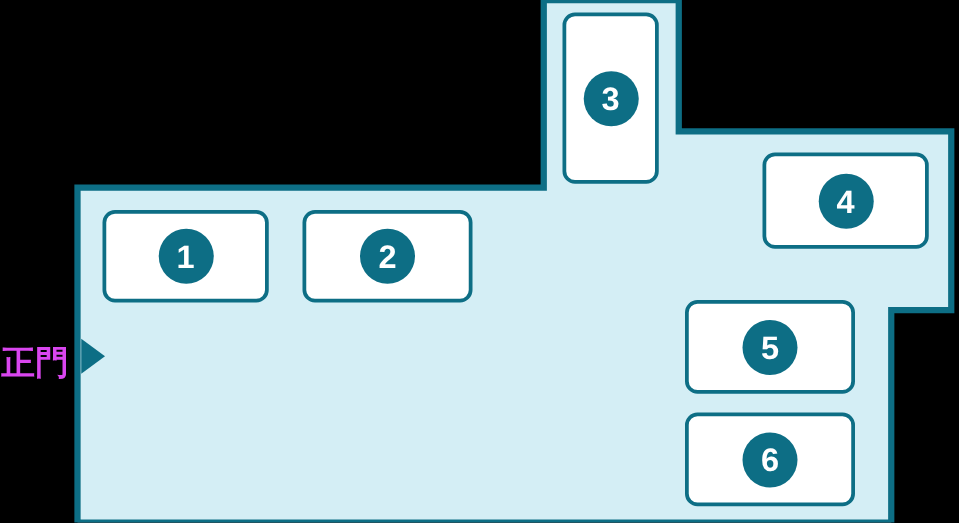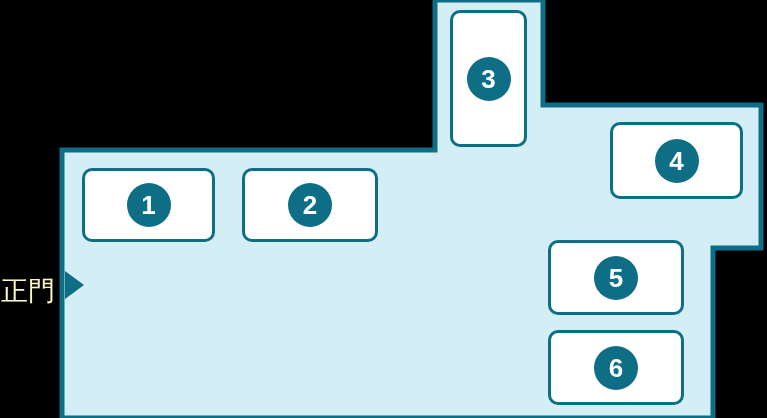--- a/index.html
+++ b/index.html
@@ -53,23 +53,23 @@
   #gate-group {
     position: absolute;
     left: 0;
     top: 262px;
     height: 46px;
     display: flex;
     align-items: center;
     gap: 10px;
   }
   #gate-label {
-    color: #fef9c3;
+    color: #d946ef;
     font-size: 27px;
-    font-weight: normal;
+    font-weight: bold;
     line-height: 46px;
     font-family: "DejaVu Sans", "Liberation Sans", sans-serif;
     padding-left: 1px;
     white-space: nowrap;
     margin-top: 12px;
   }
   #gate-arrow-icon {
     width: 0;
     height: 0;
     border-top: 14px solid transparent;

